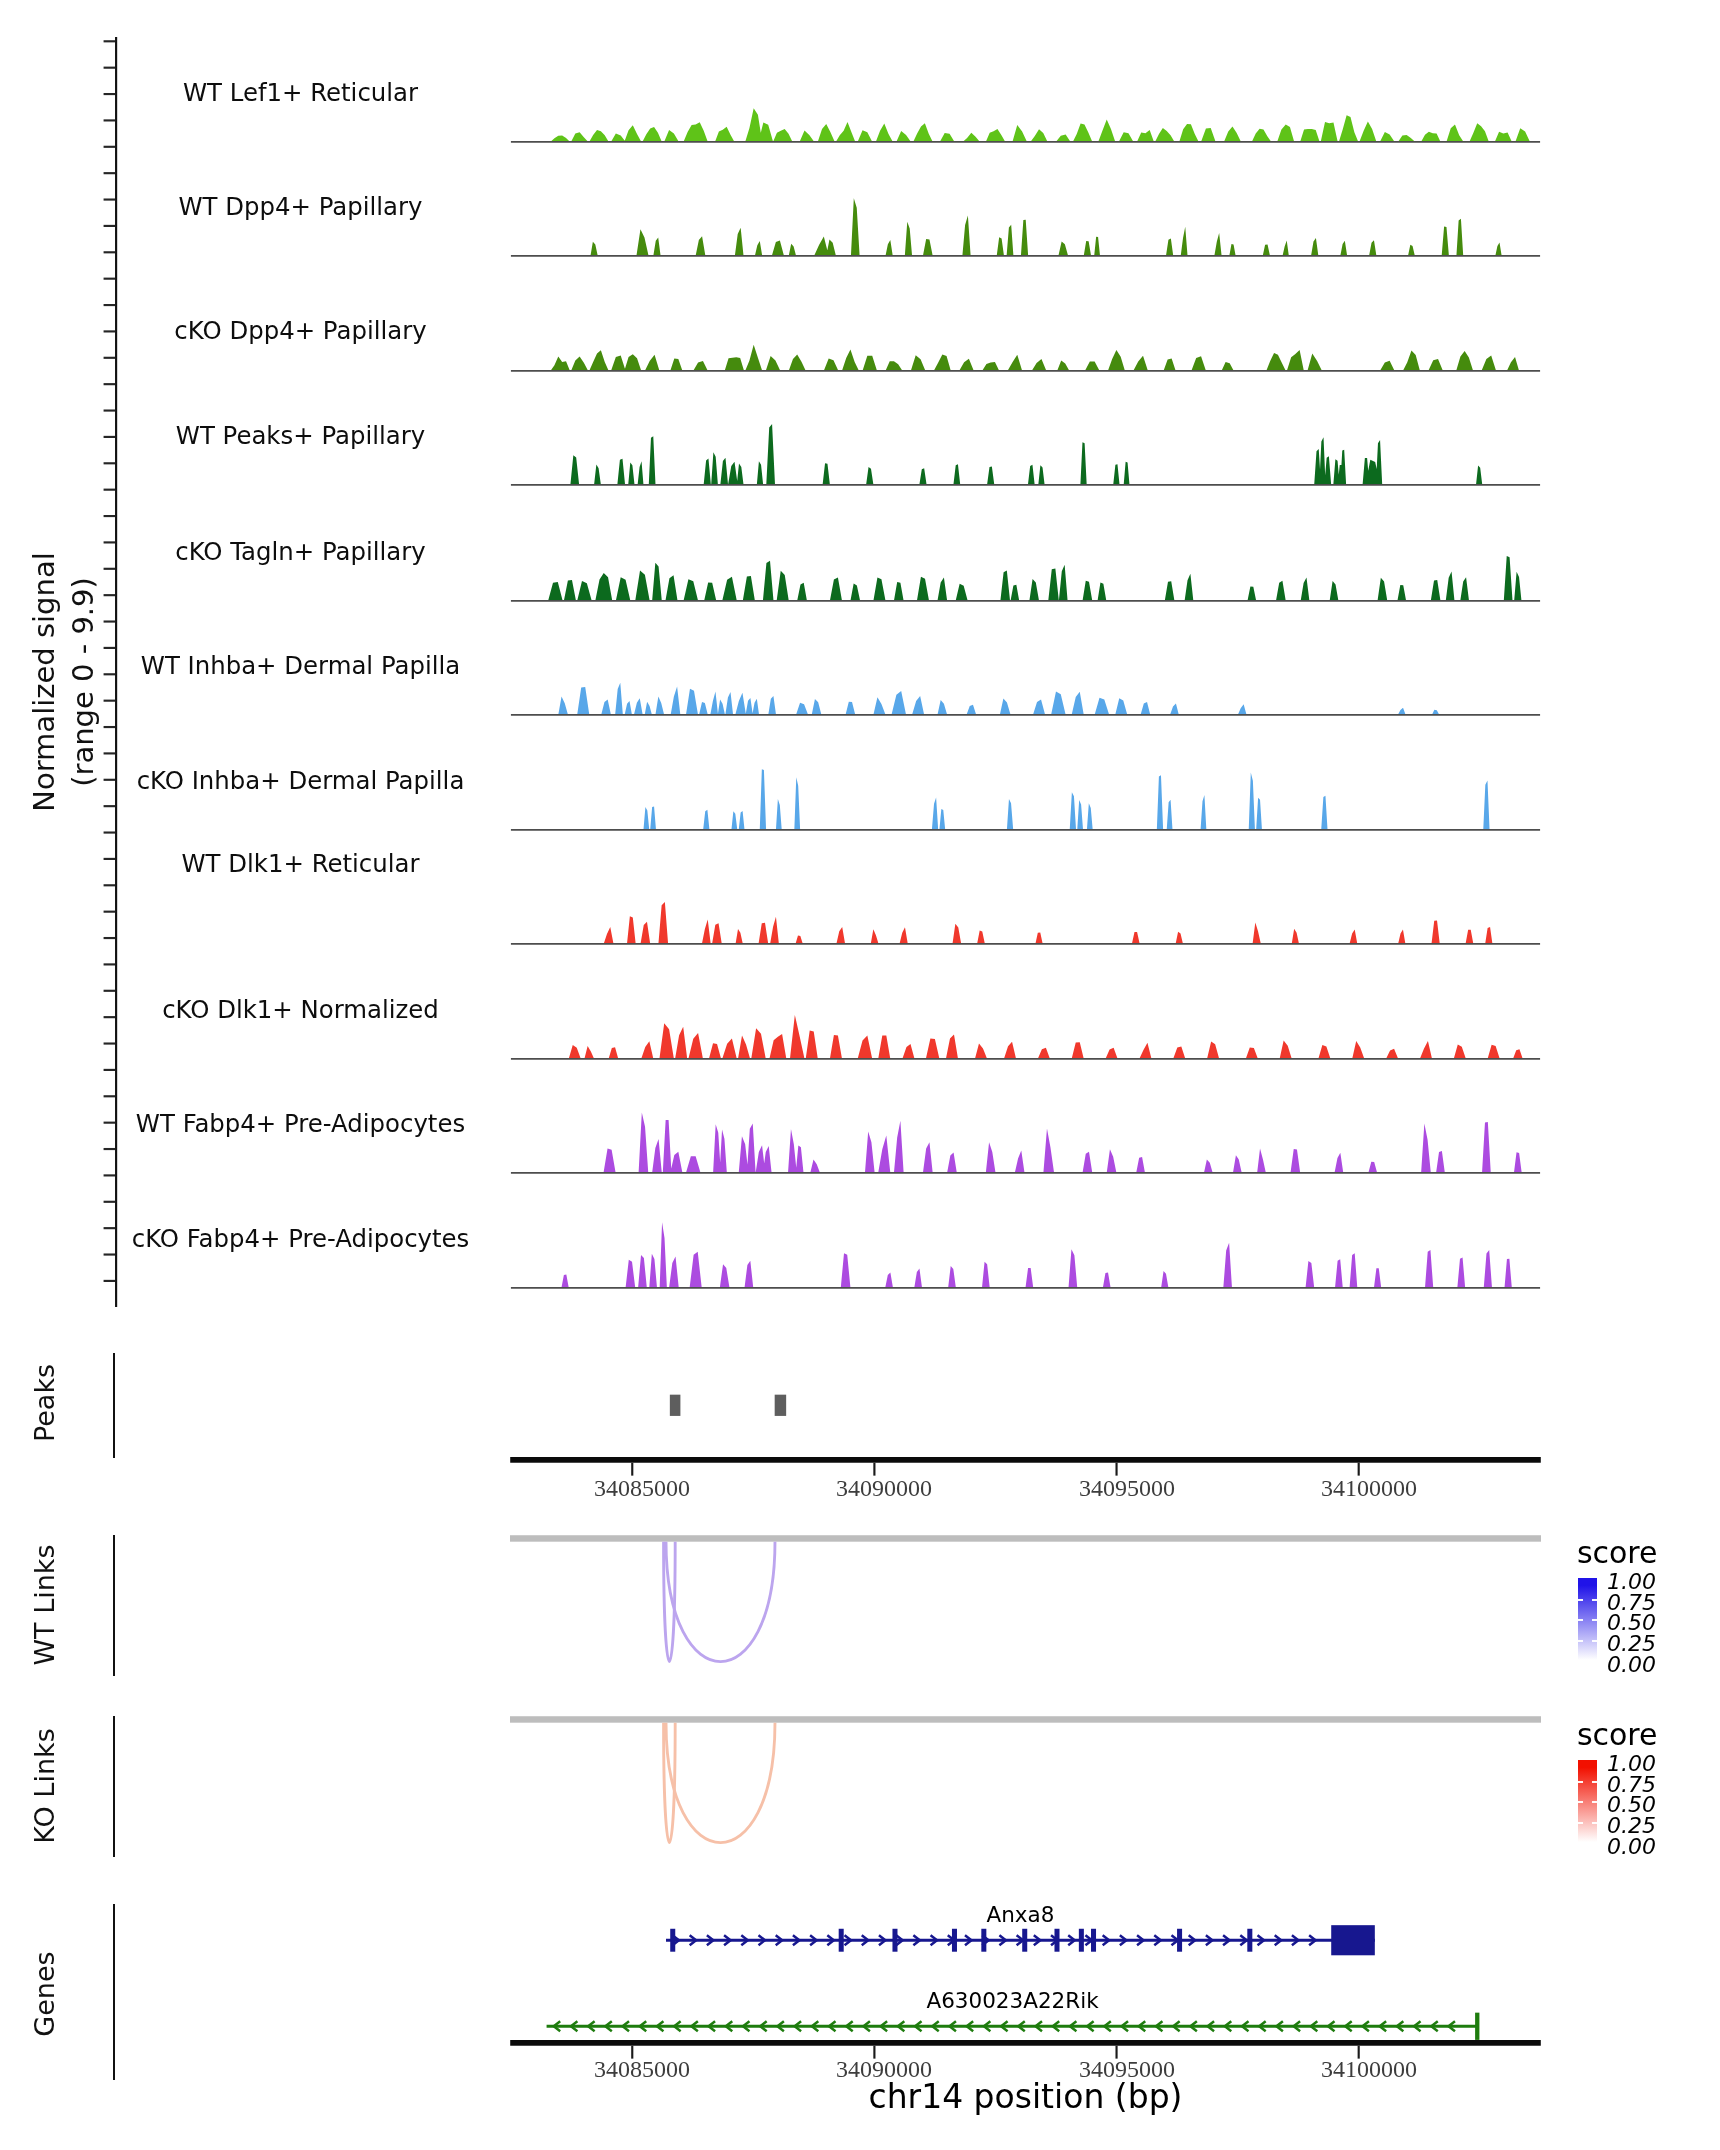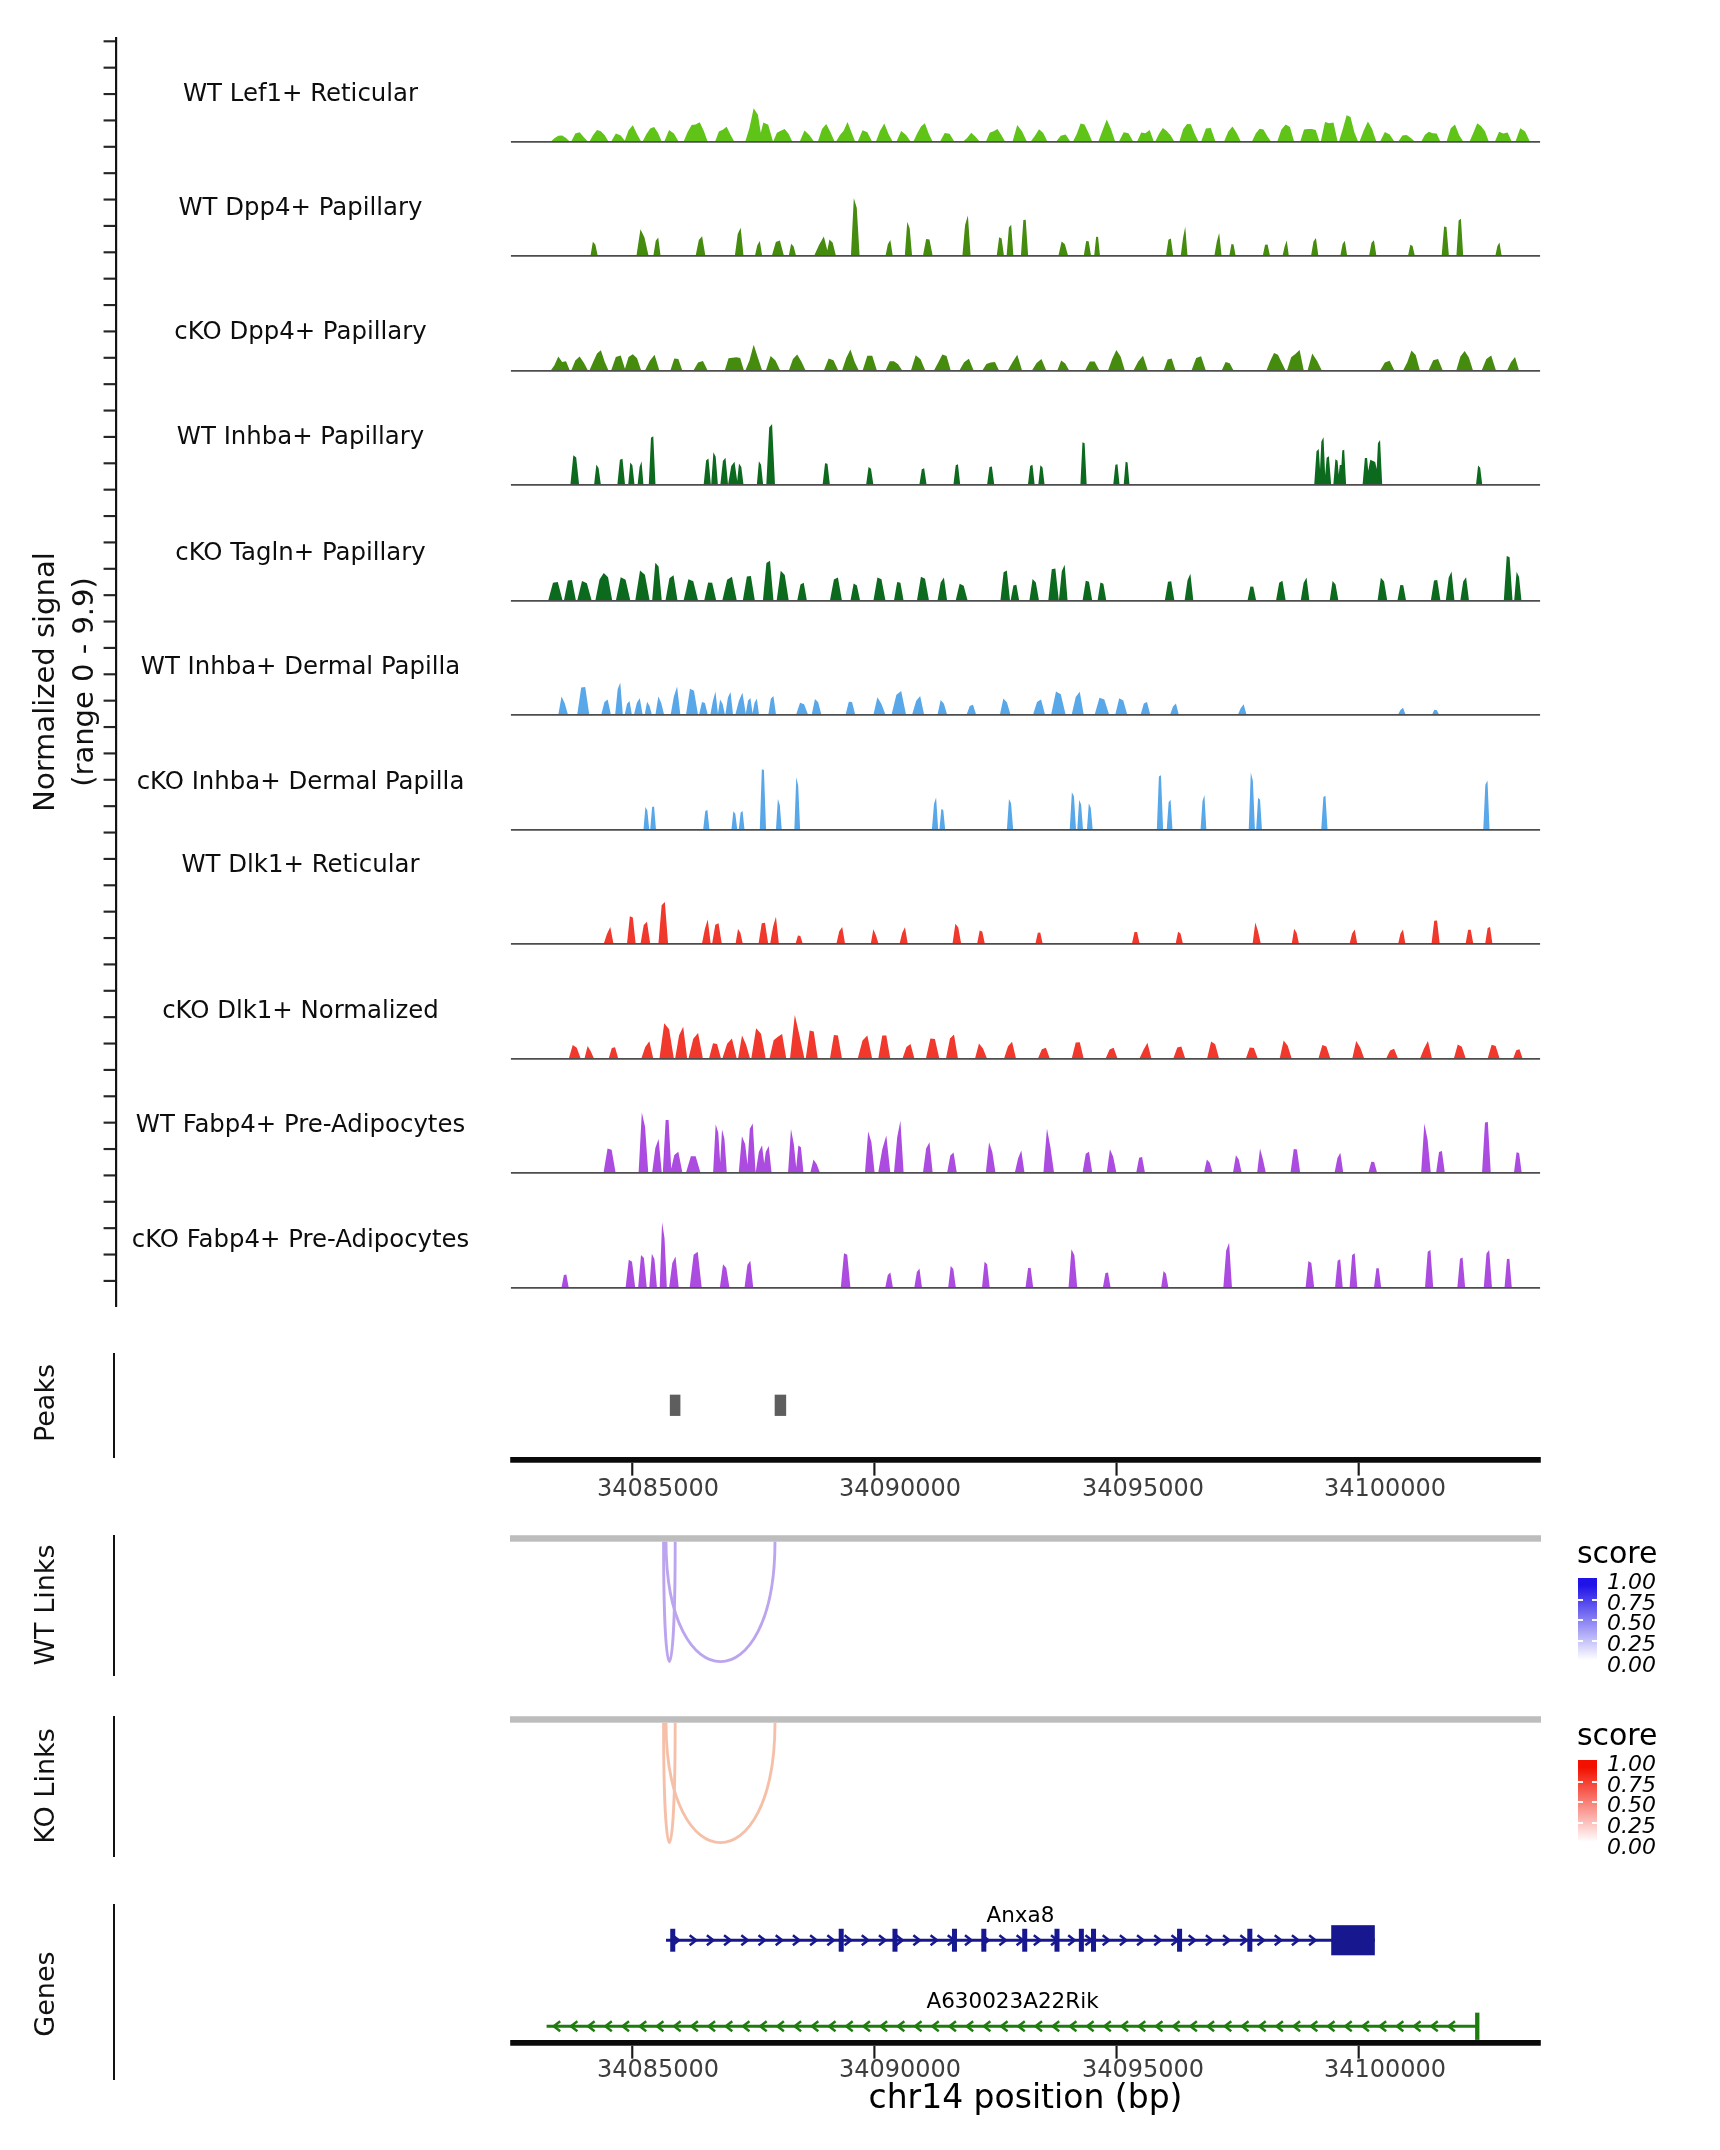--- a/index.html
+++ b/index.html
@@ -11,21 +11,21 @@
   
   .tlabel{position:absolute;left:100px;width:401px;text-align:center;font-size:24.4px;
           line-height:32px;height:32px;white-space:nowrap;color:#0d0d0d;}
   .tsig{position:absolute;left:510px;width:1031px;height:73px;overflow:visible;}
   
   .seclabel{position:absolute;width:215px;height:32px;line-height:32px;text-align:center;
             font-size:27px;transform:rotate(-90deg);color:#111;white-space:nowrap;}
   .secline{position:absolute;left:113px;width:2.2px;background:#111;}
   
   .gaxis{position:absolute;left:510px;width:1031px;height:21.5px;overflow:visible;}
-  .axis-ticklabels{position:absolute;left:536px;width:1031px;height:32px;}
+  .axis-ticklabels{position:absolute;left:520px;width:1031px;height:32px;font-family:Liberation Serif, serif;}
   .axis-ticklabels span{position:absolute;width:186px;margin-left:-93px;text-align:center;
                         font-size:24px;line-height:29px;color:#3d3d3d;white-space:nowrap;}
   .xlab{position:absolute;left:510px;top:2078px;width:1031px;text-align:center;
         font-size:33px;line-height:37px;color:#000;}
   
   .links-svg{position:absolute;left:510px;width:1031px;height:141px;overflow:visible;}
   
   .legend{position:absolute;left:1574px;width:146px;}
   .legend-title{font-size:30px;line-height:37px;padding-left:2.9px;color:#000;}
   .legend-body{position:relative;margin-top:7.2px;height:147px;}
@@ -108,21 +108,21 @@
   <div class="tlabel" style="top:191px">WT Dpp4+ Papillary</div>
   <svg class="tsig" style="top:185px" viewBox="0 0 1438 102">
       <path d="M0,99 L111.2,99 L114.5,79.2 L117.9,83.1 L121.3,99 L175.4,99 L181.0,62.0 L186.6,73.3 L192.3,99 L199.0,99 L202.4,78.0 L205.8,73.3 L209.1,99 L258.1,99 L262.6,76.8 L267.1,71.6 L271.7,99 L312.9,99 L316.9,68.5 L321.0,59.6 L325.0,99 L340.9,99 L344.3,84.1 L347.7,78.4 L351.1,99 L364.6,99 L370.2,79.6 L375.8,77.4 L381.5,99 L388.2,99 L391.6,82.1 L395.0,86.1 L398.4,99 L423.7,99 L430.5,84.0 L437.2,71.9 L444.0,99 L440.6,99 L445.1,76.1 L449.6,80.7 L454.1,99 L475.1,99 L479.1,18.5 L483.2,31.8 L487.2,99 L523.4,99 L526.7,82.7 L530.1,76.9 L533.5,99 L550.4,99 L553.8,51.3 L557.2,60.7 L560.5,99 L575.7,99 L580.2,75.6 L584.8,76.2 L589.3,99 L630.8,99 L634.6,56.0 L638.5,42.6 L642.3,99 L678.8,99 L682.2,73.1 L685.6,74.9 L688.9,99 L692.6,99 L695.8,59.4 L699.0,55.6 L702.1,99 L712.6,99 L716.0,49.0 L719.3,48.7 L722.7,99 L765.0,99 L769.5,78.8 L774.0,82.7 L778.5,99 L800.4,99 L803.8,78.1 L807.2,78.5 L810.6,99 L815.0,99 L817.7,72.3 L820.4,72.7 L823.1,99 L915.3,99 L918.7,76.6 L922.1,74.8 L925.4,99 L935.9,99 L939.1,74.2 L942.2,58.5 L945.4,99 L982.9,99 L986.3,79.3 L989.6,67.2 L993.0,99 L1003.8,99 L1006.8,82.3 L1009.7,83.3 L1012.6,99 L1050.5,99 L1053.8,83.6 L1057.2,83.2 L1060.6,99 L1078.2,99 L1081.1,86.1 L1084.0,77.5 L1086.9,99 L1118.0,99 L1121.4,79.1 L1124.8,74.0 L1128.2,99 L1158.9,99 L1162.1,82.4 L1165.2,77.8 L1168.4,99 L1199.1,99 L1202.5,80.7 L1205.9,77.2 L1209.3,99 L1253.5,99 L1256.7,83.4 L1259.8,85.2 L1263.0,99 L1300.5,99 L1303.9,58.1 L1307.2,58.8 L1310.6,99 L1321.1,99 L1324.2,49.6 L1327.4,47.3 L1330.6,99 L1375.5,99 L1378.4,85.1 L1381.3,80.5 L1384.3,99 L1438,99" fill="#458B0D" stroke="none"></path>
       <line x1="0" y1="99" x2="1438" y2="99" stroke="#4d4d4d" stroke-width="2.5"></line>
     </svg>
   <div class="tlabel" style="top:315px">cKO Dpp4+ Papillary</div>
   <svg class="tsig" style="top:300px" viewBox="0 0 1438 102">
       <path d="M0,99 L55.4,99 L60.8,91.1 L66.2,79.0 L71.6,86.8 L77.0,85.5 L82.4,99 L84.1,99 L90.0,84.7 L96.0,78.9 L101.9,87.6 L107.8,99 L109.5,99 L114.9,86.5 L120.3,74.6 L125.7,70.2 L131.1,86.5 L136.5,99 L139.9,99 L146.6,79.6 L153.4,77.5 L160.2,99 L158.5,99 L164.4,79.8 L170.3,75.7 L176.2,81.5 L182.1,99 L187.2,99 L193.9,85.3 L200.7,76.4 L207.5,99 L222.7,99 L228.3,81.7 L233.9,82.3 L239.6,99 L254.8,99 L261.5,87.5 L268.3,85.4 L275.0,99 L298.7,99 L304.1,81.5 L309.5,80.7 L314.9,80.0 L320.3,80.9 L325.7,99 L327.4,99 L333.3,84.7 L339.2,62.5 L345.1,80.8 L351.1,99 L356.1,99 L362.9,78.3 L369.6,84.5 L376.4,99 L388.2,99 L394.1,82.6 L400.0,76.1 L406.0,86.3 L411.9,99 L437.2,99 L444.0,81.7 L450.7,84.3 L457.5,99 L462.6,99 L468.5,81.1 L474.4,69.0 L480.3,86.6 L486.2,99 L491.3,99 L498.0,78.0 L504.8,77.8 L511.5,99 L523.4,99 L529.3,85.5 L535.2,85.6 L541.1,89.8 L547.0,99 L558.8,99 L565.6,77.2 L572.4,82.7 L579.1,99 L590.9,99 L596.9,87.7 L602.8,76.3 L608.7,78.2 L614.6,99 L626.4,99 L633.2,87.1 L639.9,82.0 L646.7,99 L658.5,99 L664.4,89.5 L670.3,87.2 L676.3,86.6 L682.2,99 L694.0,99 L700.8,86.9 L707.5,76.5 L714.3,99 L727.8,99 L734.5,87.9 L741.3,82.3 L748.1,99 L763.3,99 L768.9,84.6 L774.5,88.6 L780.2,99 L802.1,99 L808.9,86.1 L815.6,86.0 L822.4,99 L834.2,99 L840.1,82.4 L846.0,70.0 L852.0,79.2 L857.9,99 L869.7,99 L876.5,86.1 L883.2,77.8 L890.0,99 L911.9,99 L917.6,83.2 L923.2,81.7 L928.8,99 L950.8,99 L957.5,81.0 L964.3,78.7 L971.1,99 L993.0,99 L998.6,86.5 L1004.3,88.3 L1009.9,99 L1055.5,99 L1060.9,85.1 L1066.3,73.9 L1071.7,76.5 L1077.1,87.8 L1082.6,99 L1084.2,99 L1090.2,79.9 L1096.1,75.5 L1102.0,69.9 L1107.9,99 L1113.0,99 L1119.7,74.6 L1126.5,85.3 L1133.2,99 L1214.3,99 L1221.1,87.3 L1227.8,85.0 L1234.6,99 L1246.4,99 L1252.3,87.4 L1258.3,70.7 L1264.2,77.0 L1270.1,99 L1281.9,99 L1288.7,84.1 L1295.4,82.5 L1302.2,99 L1320.8,99 L1326.7,78.9 L1332.6,71.1 L1338.5,80.5 L1344.4,99 L1356.2,99 L1363.0,82.6 L1369.7,77.6 L1376.5,99 L1391.7,99 L1397.3,86.9 L1403.0,79.5 L1408.6,99 L1438,99" fill="#458B0D" stroke="none"></path>
       <line x1="0" y1="99" x2="1438" y2="99" stroke="#4d4d4d" stroke-width="2.5"></line>
     </svg>
-  <div class="tlabel" style="top:420px">WT Inhba+ Papillary</div>
+  <div class="tlabel" style="top:420px">WT Peaks+ Papillary</div>
   <svg class="tsig" style="top:414px" viewBox="0 0 1438 102">
       <path d="M0,99 L83.1,99 L87.2,57.6 L91.2,60.8 L95.3,99 L116.2,99 L119.4,70.7 L122.5,75.9 L125.7,99 L148.7,99 L152.3,63.9 L155.9,62.6 L159.5,99 L163.9,99 L166.8,67.6 L169.7,71.7 L172.7,99 L177.0,99 L179.8,73.9 L182.5,66.1 L185.2,99 L192.6,99 L195.7,33.3 L198.9,31.1 L202.0,99 L269.3,99 L272.7,65.1 L276.0,62.1 L279.4,99 L279.8,99 L282.9,53.6 L286.1,59.8 L289.2,99 L292.6,99 L296.2,65.7 L299.8,61.3 L303.4,99 L303.4,99 L307.9,72.8 L312.4,66.7 L316.9,99 L315.6,99 L318.7,69.1 L321.9,74.1 L325.0,99 L343.6,99 L346.5,66.0 L349.5,70.8 L352.4,99 L356.8,99 L360.9,18.8 L364.9,13.8 L369.0,99 L435.5,99 L438.9,68.7 L442.3,69.4 L445.7,99 L496.3,99 L499.7,74.0 L503.1,76.5 L506.5,99 L570.7,99 L574.1,77.2 L577.4,75.7 L580.8,99 L618.3,99 L621.5,71.7 L624.6,70.3 L627.8,99 L665.3,99 L668.7,74.0 L672.0,73.4 L675.4,99 L722.4,99 L725.5,72.5 L728.7,70.9 L731.8,99 L736.9,99 L739.8,71.7 L742.8,74.7 L745.7,99 L795.7,99 L798.6,39.4 L801.6,41.0 L804.5,99 L841.6,99 L844.6,70.8 L847.5,70.2 L850.4,99 L856.2,99 L858.9,66.7 L861.6,67.6 L864.3,99 L1122.4,99 L1125.6,51.9 L1128.7,48.8 L1131.9,99 L1129.5,99 L1132.4,38.4 L1135.4,32.4 L1138.3,99 L1136.6,99 L1139.8,61.2 L1142.9,59.0 L1146.1,99 L1149.1,99 L1152.0,63.2 L1155.0,65.4 L1157.9,99 L1155.2,99 L1158.1,71.2 L1161.1,71.1 L1164.0,99 L1158.9,99 L1161.6,51.1 L1164.3,49.8 L1167.0,99 L1190.0,99 L1193.2,61.4 L1196.3,61.4 L1199.5,99 L1194.1,99 L1200.8,63.9 L1207.6,67.2 L1214.3,99 L1208.6,99 L1211.5,41.0 L1214.4,36.3 L1217.4,99 L1348.5,99 L1351.4,71.8 L1354.3,75.2 L1357.2,99 L1438,99" fill="#0C6A1E" stroke="none"></path>
       <line x1="0" y1="99" x2="1438" y2="99" stroke="#4d4d4d" stroke-width="2.5"></line>
     </svg>
   <div class="tlabel" style="top:536px">cKO Tagln+ Papillary</div>
   <svg class="tsig" style="top:530px" viewBox="0 0 1438 102">
       <path d="M0,99 L52.0,99 L58.8,73.6 L65.5,72.6 L72.3,99 L74.0,99 L79.6,70.5 L85.3,69.9 L90.9,99 L92.6,99 L99.3,71.4 L106.1,74.5 L112.9,99 L117.9,99 L123.8,69.1 L129.7,60.1 L135.7,66.0 L141.6,99 L146.6,99 L153.4,66.1 L160.2,69.4 L166.9,99 L173.7,99 L180.4,56.7 L187.2,62.4 L193.9,99 L197.3,99 L201.8,45.9 L206.3,51.1 L210.8,99 L215.9,99 L221.5,67.3 L227.2,63.4 L232.8,99 L241.2,99 L248.0,68.7 L254.8,71.5 L261.5,99 L270.0,99 L275.6,73.4 L281.2,73.8 L286.9,99 L295.3,99 L302.1,69.4 L308.8,65.3 L315.6,99 L324.0,99 L329.7,64.9 L335.3,64.1 L340.9,99 L352.1,99 L357.0,46.2 L362.0,43.1 L366.9,99 L371.3,99 L377.0,56.9 L382.6,62.8 L388.2,99 L400.0,99 L404.6,76.2 L409.1,73.8 L413.6,99 L445.7,99 L451.3,69.0 L456.9,66.2 L462.6,99 L474.4,99 L478.9,74.9 L483.4,77.7 L487.9,99 L506.5,99 L512.1,66.2 L517.7,68.9 L523.4,99 L535.2,99 L539.7,72.8 L544.2,73.6 L548.7,99 L567.3,99 L572.9,65.3 L578.6,68.1 L584.2,99 L596.0,99 L600.5,73.2 L605.0,66.3 L609.5,99 L621.4,99 L627.0,75.0 L632.6,77.8 L638.2,99 L683.9,99 L688.4,58.9 L692.9,56.7 L697.4,99 L698.1,99 L702.1,77.7 L706.2,76.5 L710.2,99 L724.4,99 L728.9,68.5 L733.4,73.3 L737.9,99 L750.8,99 L755.7,54.8 L760.7,53.8 L765.6,99 L765.6,99 L769.7,57.5 L773.7,48.6 L777.8,99 L798.7,99 L803.2,70.8 L807.7,72.3 L812.3,99 L819.7,99 L823.7,73.3 L827.8,75.2 L831.9,99 L913.6,99 L918.1,72.2 L922.6,71.7 L927.1,99 L941.3,99 L945.4,70.1 L949.4,61.3 L953.5,99 L1029.2,99 L1033.2,78.9 L1037.3,79.4 L1041.3,99 L1069.0,99 L1073.5,73.6 L1078.0,70.8 L1082.6,99 L1103.5,99 L1107.6,74.1 L1111.6,66.5 L1115.7,99 L1144.0,99 L1148.1,71.2 L1152.2,76.1 L1156.2,99 L1210.9,99 L1215.5,66.8 L1220.0,71.9 L1224.5,99 L1238.7,99 L1242.7,77.0 L1246.8,77.1 L1250.8,99 L1285.3,99 L1289.8,70.5 L1294.3,69.8 L1298.8,99 L1306.2,99 L1310.3,66.7 L1314.3,58.0 L1318.4,99 L1326.5,99 L1330.6,71.8 L1334.6,66.1 L1338.7,99 L1387.3,99 L1391.4,36.5 L1395.4,38.2 L1399.5,99 L1401.8,99 L1405.2,58.2 L1408.6,65.7 L1412.0,99 L1438,99" fill="#0C6A1E" stroke="none"></path>
       <line x1="0" y1="99" x2="1438" y2="99" stroke="#4d4d4d" stroke-width="2.5"></line>
     </svg>
   <div class="tlabel" style="top:650px">WT Inhba+ Dermal Papilla</div>

